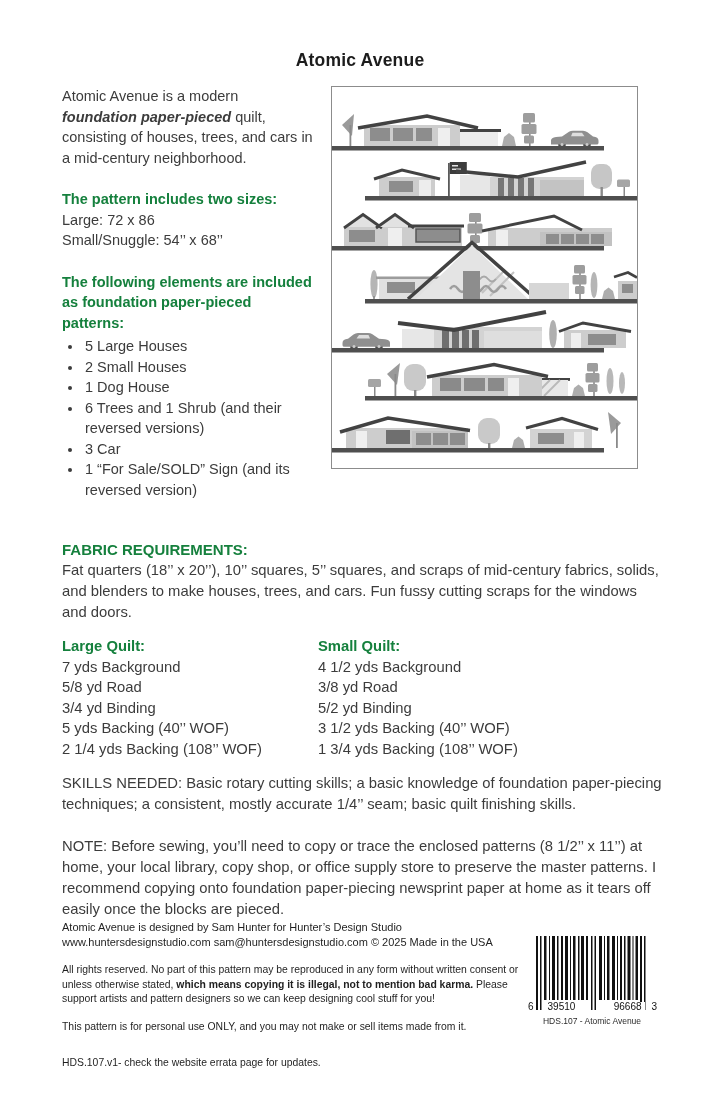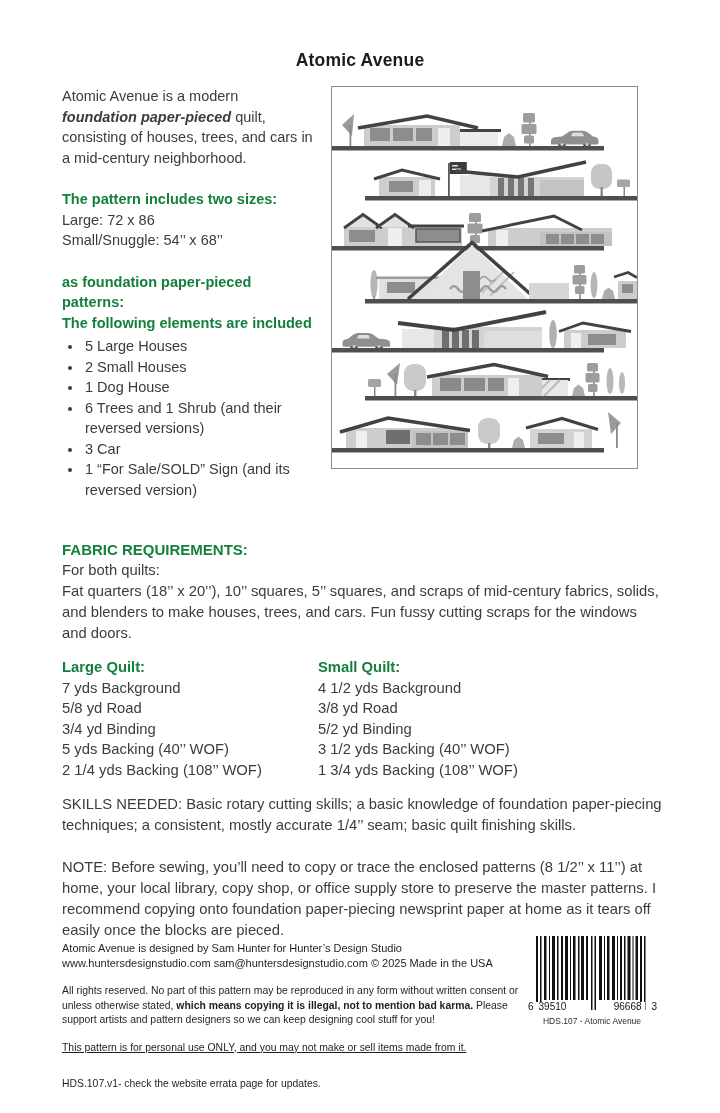--- a/index.html
+++ b/index.html
@@ -27,31 +27,31 @@
   .fabric p{margin:0;}
   .yardage{display:flex;margin-top:13px;font-size:14.8px;line-height:20.5px;}
   .yardage .col1{width:256px;}
   .yardage div{white-space:nowrap;}
   .skills{margin-top:14px;font-size:14.8px;line-height:21px;max-width:614px;}
   .note{margin-top:21px;font-size:14.8px;line-height:21px;max-width:618px;}
   .footer{max-width:478px;color:#1f1f1f;}
   .credits{font-size:11px;line-height:15px;}
   .legal{margin-top:13px;font-size:10.4px;line-height:14.5px;}
   .legal b{font-weight:700;}
-  .personal{margin-top:13px;font-size:10.4px;line-height:14px;text-decoration:underline;}
+  .personal{margin-top:13px;font-size:10.4px;line-height:14px;}
   .version{margin-top:22px;font-size:10.4px;line-height:14px;}
   .barcode{position:absolute;left:528px;top:936px;width:132px;}
   .barcode-row{display:flex;align-items:flex-end;}
   .bd{font-size:10px;color:#111;line-height:10px;}
   .bd-left{margin-right:2px;}
   .bd-right{margin-left:2px;}
   .bars-stack{position:relative;width:114px;height:76px;}
   .bars-stack svg{display:block;}
   .bar-digits{
-    position:absolute;left:0;right:5px;bottom:0;display:flex;
+    position:absolute;left:9px;right:5px;bottom:0;display:flex;
     justify-content:space-between;font-size:10px;color:#111;line-height:10px;
   }
   .bar-digits span{background:#fff;padding:0 3px;}
   .barcode-caption{margin-top:4px;text-align:center;font-size:8.5px;font-weight:400;color:#2c2c2c;width:128px;}
 </style>
 </head>
 <body>
 
 <div class="page">
   <div class="doc-title">Atomic Avenue</div>
@@ -62,22 +62,22 @@
       <div class="left-col">
         <p><span>Atomic Avenue is a modern </span><i><b>foundation paper-pieced</b></i><span> quilt, consisting of houses, trees, and cars in a mid-century neighborhood.</span></p>
 
         <div class="sizes">
           <div class="sec-heading">The pattern includes two sizes:</div>
           <div>Large: 72 x 86</div>
           <div>Small/Snuggle: 54’’ x 68’’</div>
         </div>
 
         <div class="elements">
+          <div class="sec-heading">The following elements are included</div>
           <div class="sec-heading">as foundation paper-pieced patterns:</div>
-          <div class="sec-heading">The following elements are included</div>
           <ul>
             <li>5 Large Houses</li>
             <li>2 Small Houses</li>
             <li>1 Dog House</li>
             <li>6 Trees and 1 Shrub (and their reversed versions)</li>
             <li>3 Car</li>
             <li>1 “For Sale/SOLD” Sign (and its reversed version)</li>
           </ul>
         </div>
       </div>
@@ -263,21 +263,20 @@
             <polygon points="276,325 289,336 279,347" fill="#9a9a9a"></polygon>
             <rect x="284" y="336" width="1.8" height="25" fill="#8a8a8a"></rect>
             <rect x="0" y="361" width="272" height="4.5" fill="#4f4f4f"></rect>
           </g>
         </svg>
       </div>
     </div>
 
     <div class="fabric">
       <div class="sec-heading">FABRIC REQUIREMENTS:</div>
-      <p>For both quilts:</p>
       <p>Fat quarters (18’’ x 20’’), 10’’ squares, 5’’ squares, and scraps of mid-century fabrics, solids, and blenders to make houses, trees, and cars. Fun fussy cutting scraps for the windows and doors.</p>
     </div>
 
     <div class="yardage">
       <div class="col1">
         <div class="sec-heading">Large Quilt:</div>
         <div>7 yds Background</div>
         <div>5/8 yd Road</div>
         <div>3/4 yd Binding</div>
         <div>5 yds Backing (40’’ WOF)</div>

